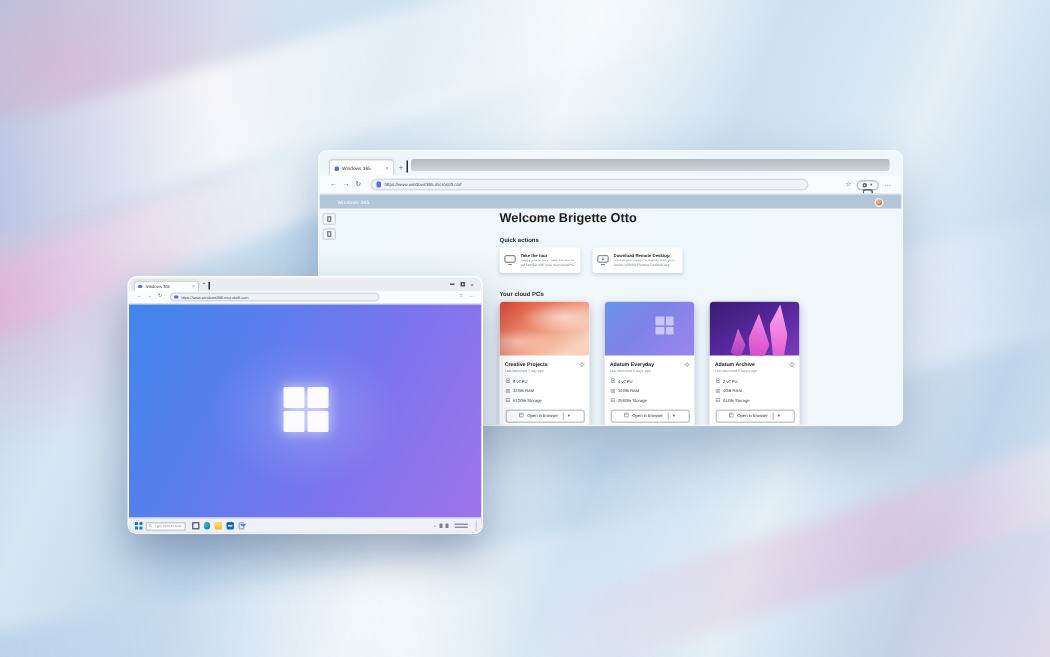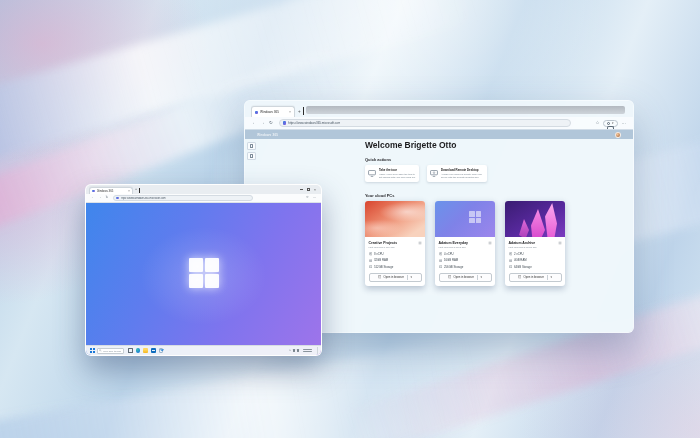--- a/index.html
+++ b/index.html
@@ -14,21 +14,21 @@
       linear-gradient(112deg,#aac8e2 0%,#d6e7f2 18%,#bcd5ea 32%,#e9f3f9 46%,#c2d9ec 60%,#e4eff7 74%,#bed4ea 88%,#d8e8f3 100%);}
   .ribbon{position:absolute;filter:blur(5px);pointer-events:none}
   .r1{left:-80px;top:28px;width:560px;height:70px;transform:rotate(-16deg);background:linear-gradient(90deg,rgba(130,160,215,.5),rgba(255,255,255,.75) 40%,rgba(150,180,225,0))}
   .r2{left:-60px;top:118px;width:420px;height:48px;transform:rotate(-21deg);background:linear-gradient(90deg,rgba(225,150,200,.5),rgba(255,255,255,.6) 60%,transparent)}
   .r3{right:-120px;top:178px;width:520px;height:80px;transform:rotate(-14deg);background:linear-gradient(90deg,transparent,rgba(255,255,255,.65) 50%,rgba(160,190,230,.45))}
   .r4{left:-40px;bottom:-34px;width:520px;height:90px;transform:rotate(-10deg);background:linear-gradient(90deg,rgba(140,175,220,.42),rgba(255,255,255,.6) 60%,transparent)}
   .r5{right:-60px;bottom:42px;width:420px;height:50px;transform:rotate(-18deg);background:linear-gradient(90deg,transparent,rgba(230,170,205,.4) 60%,rgba(255,255,255,.5))}
 
   
   .window{position:absolute;border-radius:6px;overflow:hidden}
-  .bw{left:244px;top:100px;width:390px;height:233px;
+  .bw{left:212px;top:100px;width:390px;height:184px;
       background:rgba(230,242,250,.78);backdrop-filter:blur(2px);
       border:1px solid rgba(255,255,255,.65);
       box-shadow:0 16px 36px rgba(66,96,138,.35)}
   .sw{left:85px;top:184px;width:237px;height:172px;background:#f7f9fb;
       border:1px solid rgba(255,255,255,.8);
       box-shadow:0 14px 30px rgba(48,70,110,.42)}
 
   .tabstrip{position:relative;display:flex;align-items:flex-end}
   .bw .tabstrip{height:16px;padding:0 6px;background:rgba(246,251,254,.55)}
   .sw .tabstrip{height:9px;padding:0 3px;background:#e9edf1}

